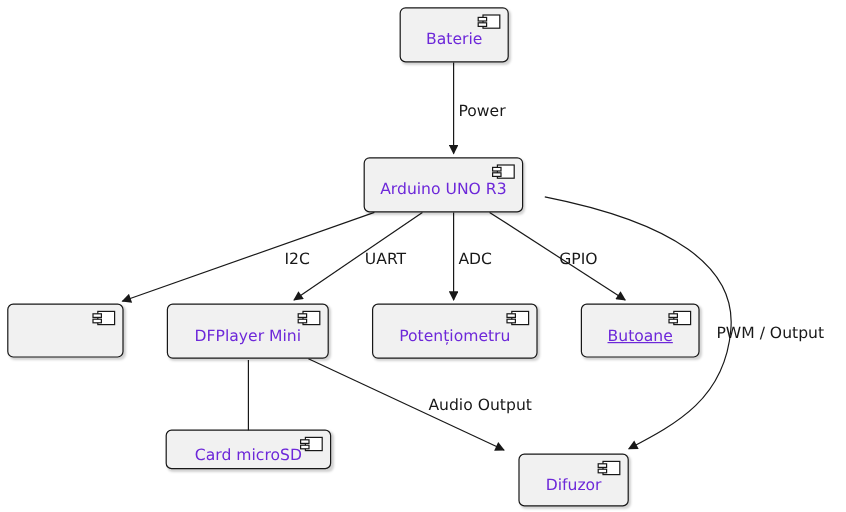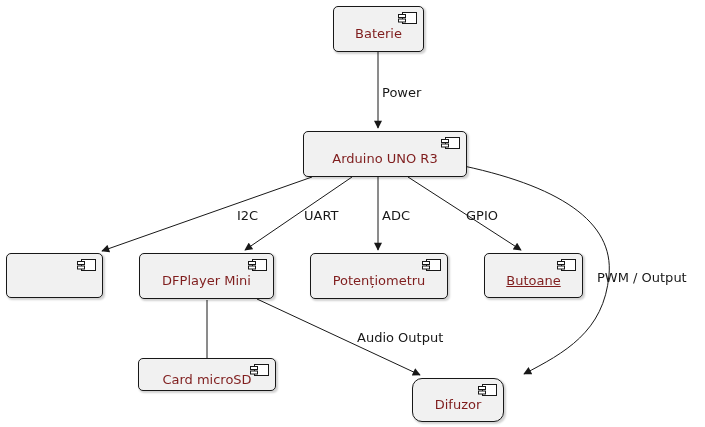--- a/index.html
+++ b/index.html
@@ -35,21 +35,21 @@
   .node {
     position: absolute;
     box-sizing: border-box;
     background: #f1f1f1;
     border: 1px solid #181818;
     border-radius: 5px;
     box-shadow: 1.5px 1.5px 2px rgba(0,0,0,0.18);
     display: flex;
     align-items: center;
     justify-content: center;
-    color: #7f1d1d;
+    color: #6d28d9;
     font-size: 13px;
   }
   .node .comp-icon {
     position: absolute;
     top: 4px;
     right: 5px;
   }
   .node .node-label {
     padding-top: 9px;
     white-space: nowrap;
@@ -87,21 +87,21 @@
 
   <div class="node" style="left:333px; top:6px; width:91px; height:46px;">
     <svg class="comp-icon" width="21" height="14" viewBox="0 0 21 14">
       <rect x="5.5" y="1.5" width="14" height="11" fill="#ffffff" stroke="#181818"></rect>
       <rect x="1.5" y="3.5" width="7" height="3" fill="#ffffff" stroke="#181818"></rect>
       <rect x="1.5" y="8" width="7" height="3" fill="#ffffff" stroke="#181818"></rect>
     </svg>
     <span class="node-label">Baterie</span>
   </div>
 
-  <div class="node" style="left:303px; top:131px; width:164px; height:46px;">
+  <div class="node" style="left:303px; top:131px; width:133px; height:46px;">
     <svg class="comp-icon" width="21" height="14" viewBox="0 0 21 14">
       <rect x="5.5" y="1.5" width="14" height="11" fill="#ffffff" stroke="#181818"></rect>
       <rect x="1.5" y="3.5" width="7" height="3" fill="#ffffff" stroke="#181818"></rect>
       <rect x="1.5" y="8" width="7" height="3" fill="#ffffff" stroke="#181818"></rect>
     </svg>
     <span class="node-label">Arduino UNO R3</span>
   </div>
 
   <div class="node" style="left:6px; top:253px; width:97px; height:45px;">
     <svg class="comp-icon" width="21" height="14" viewBox="0 0 21 14">
@@ -140,21 +140,21 @@
 
   <div class="node" style="left:138px; top:358px; width:138px; height:33px;">
     <svg class="comp-icon" width="21" height="14" viewBox="0 0 21 14">
       <rect x="5.5" y="1.5" width="14" height="11" fill="#ffffff" stroke="#181818"></rect>
       <rect x="1.5" y="3.5" width="7" height="3" fill="#ffffff" stroke="#181818"></rect>
       <rect x="1.5" y="8" width="7" height="3" fill="#ffffff" stroke="#181818"></rect>
     </svg>
     <span class="node-label">Card microSD</span>
   </div>
 
-  <div class="node" style="left:412px; top:378px; width:92px; height:44px;border-radius:10px;">
+  <div class="node" style="left:432px; top:378px; width:92px; height:44px;">
     <svg class="comp-icon" width="21" height="14" viewBox="0 0 21 14">
       <rect x="5.5" y="1.5" width="14" height="11" fill="#ffffff" stroke="#181818"></rect>
       <rect x="1.5" y="3.5" width="7" height="3" fill="#ffffff" stroke="#181818"></rect>
       <rect x="1.5" y="8" width="7" height="3" fill="#ffffff" stroke="#181818"></rect>
     </svg>
     <span class="node-label">Difuzor</span>
   </div>
 
 </div>
 

